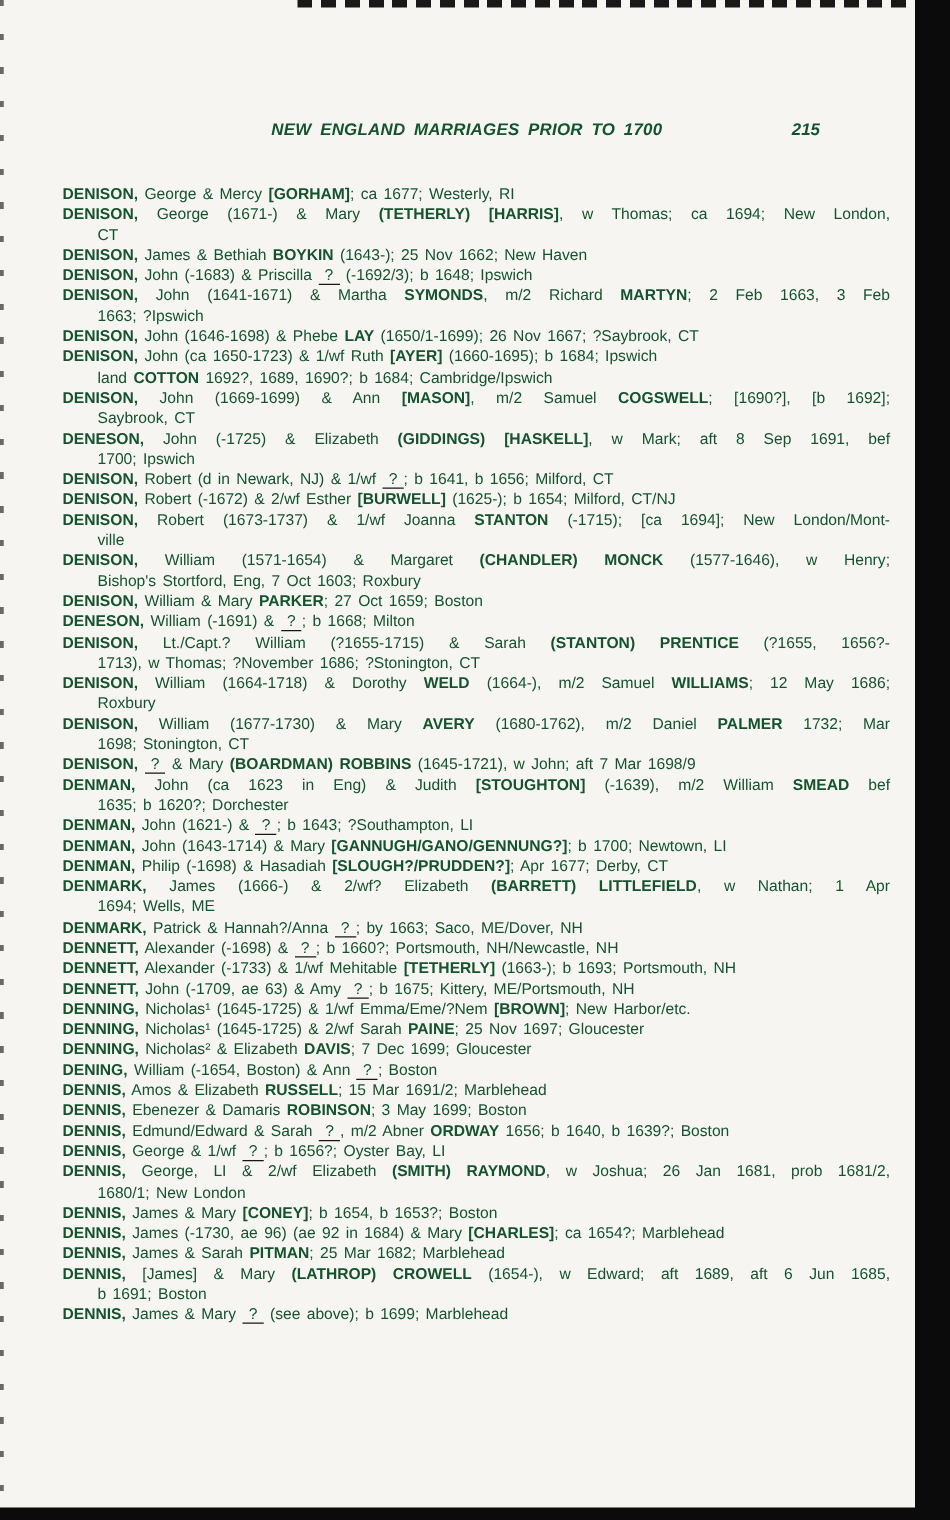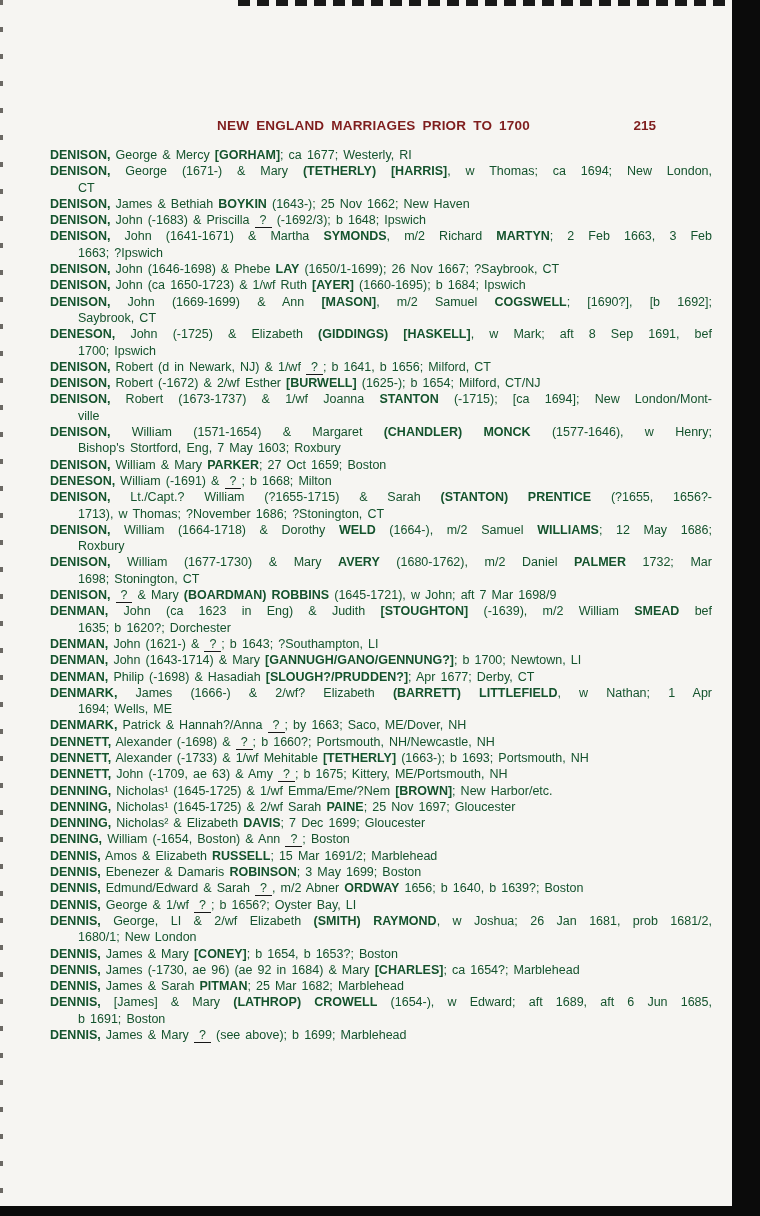--- a/index.html
+++ b/index.html
@@ -14,21 +14,21 @@
     position:absolute;top:0;left:238px;width:494px;height:6px;
     background:repeating-linear-gradient(90deg,#191919 0 12px,rgba(0,0,0,0) 12px 19px);
   }
   .edge-right{position:absolute;top:0;right:0;width:28px;height:1216px;background:#0b0b0b;}
   .edge-bottom{position:absolute;left:0;top:1206px;width:760px;height:10px;background:#0b0b0b;}
   .edge-left{
     position:absolute;top:0;left:0;width:3px;height:1206px;opacity:.75;
     background:repeating-linear-gradient(180deg,#3d3a35 0 5px,rgba(0,0,0,0) 5px 27px);
   }
   
-  .header{position:absolute;top:118px;left:50px;width:662px;height:20px;color:#7f1d1d;}
+  .header{position:absolute;top:96px;left:50px;width:662px;height:20px;color:#14532d;font-style:italic;}
   .title{
     position:absolute;left:-15px;right:0;top:0;text-align:center;
     font-weight:700;font-size:13.5px;letter-spacing:.2px;word-spacing:3px;white-space:nowrap;
   }
   .pageno{position:absolute;right:56px;top:0;font-weight:700;font-size:13.5px;}
   
   .entries{
     position:absolute;top:147px;left:50px;width:662px;
     color:#14532d;font-size:12.5px;line-height:16.3px;word-spacing:1.6px;
   }
@@ -68,20 +68,21 @@
         <div class="line full"><span class="b">DENISON,</span><span> John (1641-1671) &amp; Martha </span><span class="b">SYMONDS</span><span>, m/2 Richard </span><span class="b">MARTYN</span><span>; 2 Feb 1663, 3 Feb</span></div>
         <div class="line cont"><span>1663; ?Ipswich</span></div>
       </div>
       <div>
         <div class="line"><span class="b">DENISON,</span><span> John (1646-1698) &amp; Phebe </span><span class="b">LAY</span><span> (1650/1-1699); 26 Nov 1667; ?Saybrook, CT</span></div>
       </div>
       <div>
         <div class="line"><span class="b">DENISON,</span><span> John (ca 1650-1723) &amp; 1/wf Ruth </span><span class="b">[AYER]</span><span> (1660-1695); b 1684; Ipswich</span></div>
       </div>
       <div>
+        <div class="line cont"><span>land </span><span class="b">COTTON</span><span> 1692?, 1689, 1690?; b 1684; Cambridge/Ipswich</span></div>
       </div>
       <div>
         <div class="line full"><span class="b">DENISON,</span><span> John (1669-1699) &amp; Ann </span><span class="b">[MASON]</span><span>, m/2 Samuel </span><span class="b">COGSWELL</span><span>; [1690?], [b 1692];</span></div>
         <div class="line cont"><span>Saybrook, CT</span></div>
       </div>
       <div>
         <div class="line full"><span class="b">DENESON,</span><span> John (-1725) &amp; Elizabeth </span><span class="b">(GIDDINGS) [HASKELL]</span><span>, w Mark; aft 8 Sep 1691, bef</span></div>
         <div class="line cont"><span>1700; Ipswich</span></div>
       </div>
       <div>
@@ -89,21 +90,21 @@
       </div>
       <div>
         <div class="line"><span class="b">DENISON,</span><span> Robert (-1672) &amp; 2/wf Esther </span><span class="b">[BURWELL]</span><span> (1625-); b 1654; Milford, CT/NJ</span></div>
       </div>
       <div>
         <div class="line full"><span class="b">DENISON,</span><span> Robert (1673-1737) &amp; 1/wf Joanna </span><span class="b">STANTON</span><span> (-1715); [ca 1694]; New London/Mont-</span></div>
         <div class="line cont"><span>ville</span></div>
       </div>
       <div>
         <div class="line full"><span class="b">DENISON,</span><span> William (1571-1654) &amp; Margaret </span><span class="b">(CHANDLER) MONCK</span><span> (1577-1646), w Henry;</span></div>
-        <div class="line cont"><span>Bishop's Stortford, Eng, 7 May 1603; Roxbury</span></div>
+        <div class="line cont"><span>Bishop's Stortford, Eng, 7 Oct 1603; Roxbury</span></div>
       </div>
       <div>
         <div class="line"><span class="b">DENISON,</span><span> William &amp; Mary </span><span class="b">PARKER</span><span>; 27 Oct 1659; Boston</span></div>
       </div>
       <div>
         <div class="line"><span class="b">DENESON,</span><span> William (-1691) &amp; </span><span class="q">?</span><span>; b 1668; Milton</span></div>
       </div>
       <div>
         <div class="line full"><span class="b">DENISON,</span><span> Lt./Capt.? William (?1655-1715) &amp; Sarah </span><span class="b">(STANTON) PRENTICE</span><span> (?1655, 1656?-</span></div>
         <div class="line cont"><span>1713), w Thomas; ?November 1686; ?Stonington, CT</span></div>

